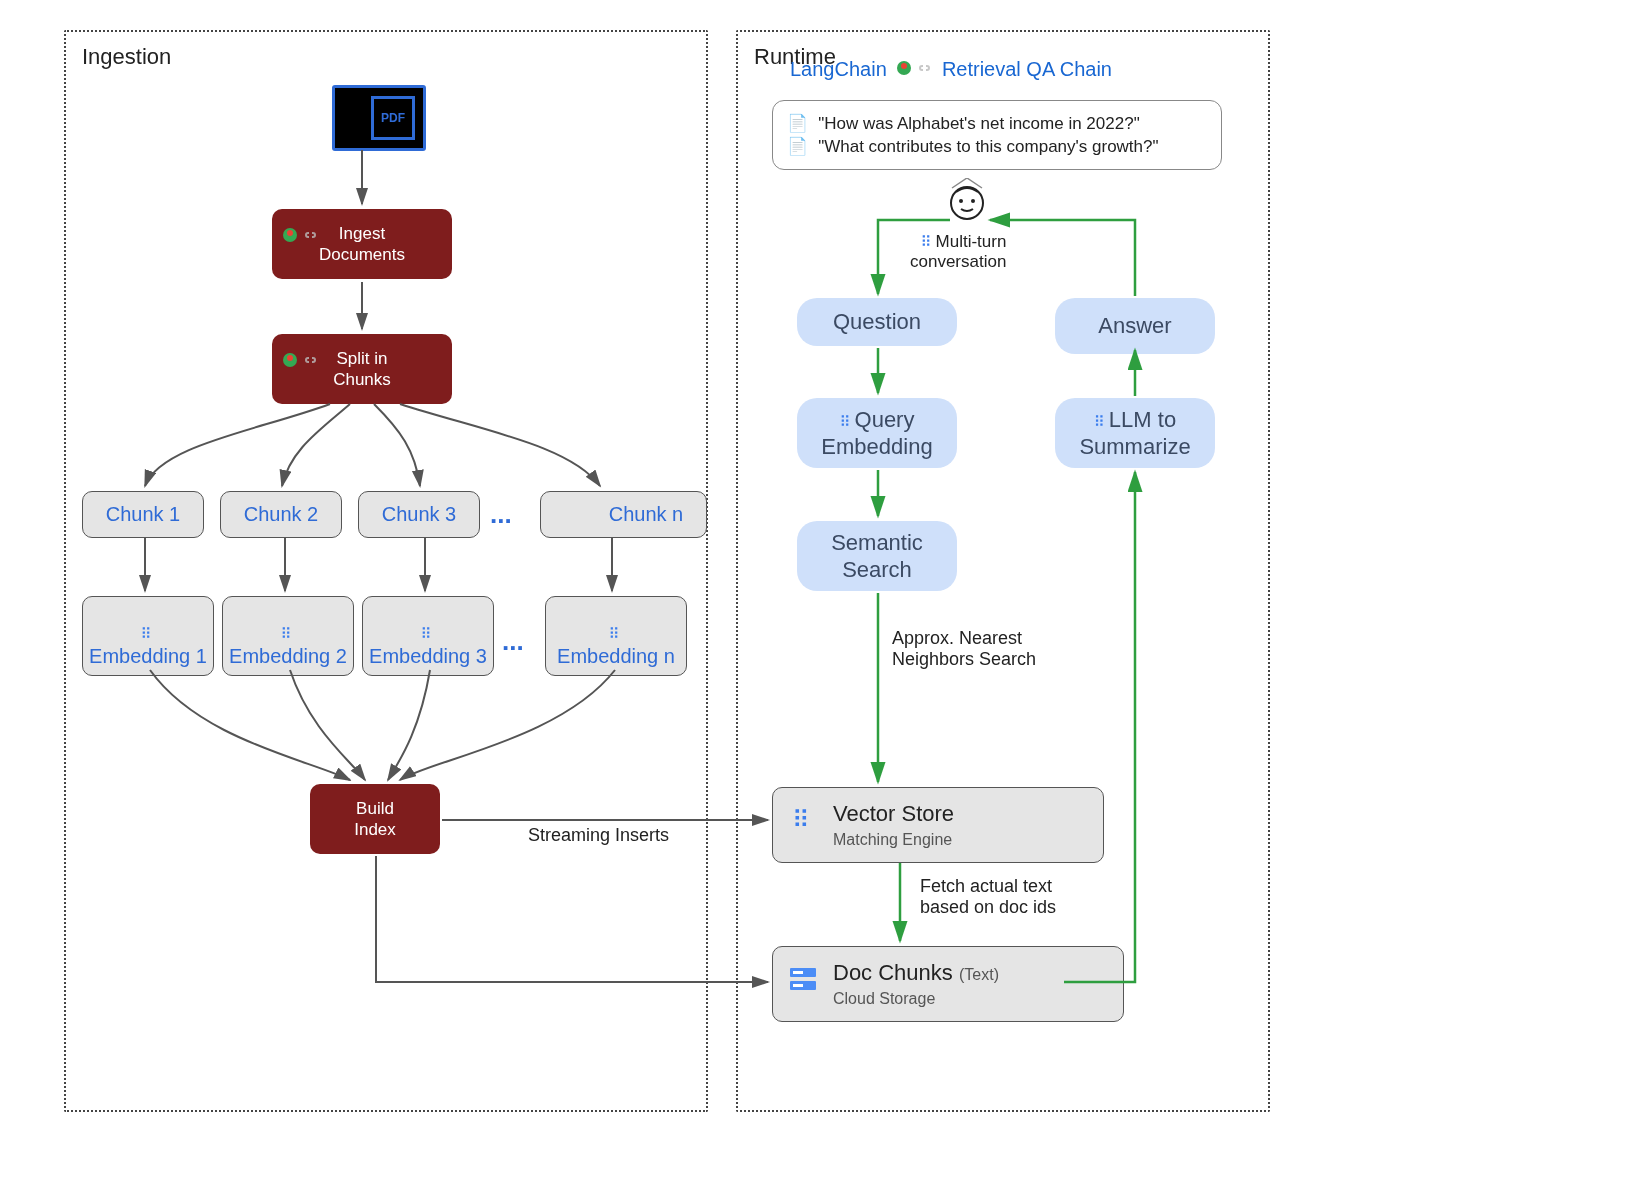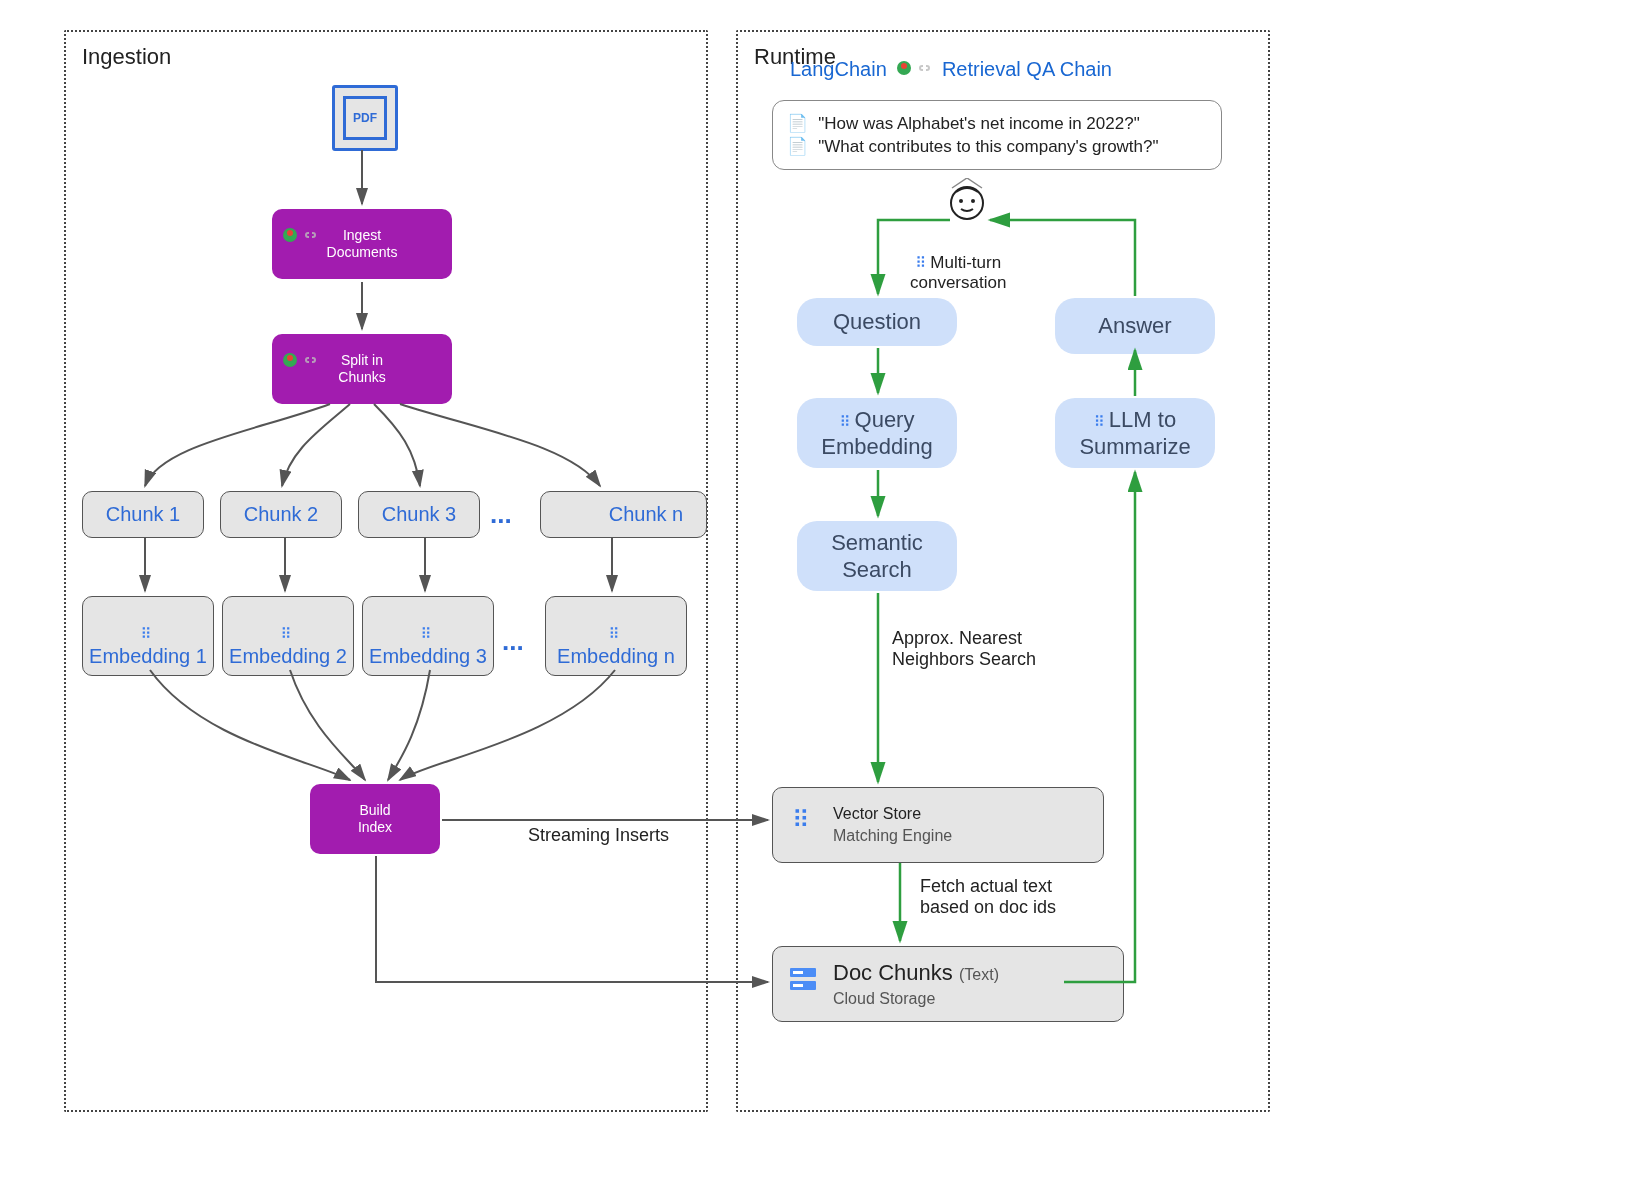--- a/index.html
+++ b/index.html
@@ -1,31 +1,31 @@
 <!DOCTYPE html>
 <html><head>
 <meta charset="utf-8">
 <style>
   html,body{margin:0;padding:0;font-family:"Google Sans","Helvetica Neue",Arial,sans-serif;}
   body{background:#fff;width:1640px;height:1192px;position:relative;}
   .panel{position:absolute;border:2px dotted #444;border-radius:2px;}
   .panel-title{position:absolute;top:12px;left:16px;font-size:22px;color:#222;}
   
   .box{position:absolute;border-radius:10px;display:flex;flex-direction:column;align-items:center;justify-content:center;text-align:center;line-height:1.25;}
-  .blue-solid{background:#a21caf;color:#fff;font-size:14px;text-align:center;}
+  .blue-solid{background:#7f1d1d;color:#fff;font-size:17px;text-align:center;}
   .blue-light{background:#CFE0FA;color:#3b4a63;font-size:22px;border-radius:20px;}
   .white-box{background:#e5e5e5;border:1.5px solid #555;color:#2F6BD6;font-size:20px;}
   .white-box.big{color:#222;align-items:flex-start;padding-left:60px;justify-content:center;}
   .sub{font-size:16px;color:#555;margin-top:2px;}
   .ellipsis{position:absolute;color:#2F6BD6;font-size:26px;font-weight:700;}
   .label{position:absolute;font-size:18px;color:#222;}
   .link{color:#1967D2;}
   .speech{position:absolute;background:#fff;border:1.5px solid #888;border-radius:12px;padding:10px 14px;font-size:17px;color:#222;}
   .speech .row{display:flex;align-items:center;gap:10px;margin:2px 0;}
-  .pdf{position:absolute;width:60px;height:60px;border:3px solid #2F6BD6;border-radius:3px;background:#e5e5e5;display:flex;align-items:center;justify-content:center;}
+  .pdf{position:absolute;width:60px;height:60px;border:3px solid #2F6BD6;border-radius:3px;background:#000000;display:flex;align-items:center;justify-content:center;padding-left:28px;}
   .pdf .inner{width:38px;height:38px;border:3px solid #2F6BD6;display:flex;align-items:center;justify-content:center;font-size:12px;font-weight:700;color:#2F6BD6;}
   svg.arrows{position:absolute;top:0;left:0;pointer-events:none;}
   
   .mini-icon{display:inline-flex;align-items:center;gap:4px;margin-right:6px;}
   .parrot{width:16px;height:16px;}
   .chain{width:16px;height:16px;opacity:.8;}
   .vx{color:#3b7ded;font-size:15px;margin-right:4px;}
   .user-icon{position:absolute;}
   .storage-icon{position:absolute;}
 </style>
@@ -127,39 +127,39 @@
 
 <svg class="user-icon" style="left:942px;top:178px;" width="50" height="50">
   <path d="M10 10 L25 0 L40 10" fill="none" stroke="#888" stroke-width="1.5"></path>
   <circle cx="25" cy="25" r="16" fill="#fff" stroke="#222" stroke-width="2"></circle>
   <circle cx="19" cy="23" r="2" fill="#222"></circle>
     <circle cx="31" cy="23" r="2" fill="#222"></circle>
   <path d="M19 31 Q25 35 31 31" fill="none" stroke="#222" stroke-width="2"></path>
   <path d="M14 14 Q25 6 36 14" fill="none" stroke="#222" stroke-width="2"></path>
 </svg>
 
-<div class="label" style="left:910px;top:232px;font-size:17px;white-space:pre-line;text-align:center;margin-top:21px;"><span class="vx">⠿</span><span>Multi-turn
+<div class="label" style="left:910px;top:232px;font-size:17px;white-space:pre-line;text-align:right;"><span class="vx">⠿</span><span>Multi-turn
 conversation</span></div>
 
 <div class="box blue-light" style="left:797px;top:298px;width:160px;height:48px;">Question</div>
 <div class="box blue-light" style="left:1055px;top:298px;width:160px;height:56px;text-align:right;">Answer</div>
 
 <div class="box blue-light" style="left:797px;top:398px;width:160px;height:70px;white-space:pre-line;"><span><span class="vx">⠿</span><span>Query
 Embedding</span></span></div>
 <div class="box blue-light" style="left:1055px;top:398px;width:160px;height:70px;white-space:pre-line;"><span><span class="vx">⠿</span><span>LLM to
 Summarize</span></span></div>
 
 <div class="box blue-light" style="left:797px;top:521px;width:160px;height:70px;white-space:pre-line;">Semantic
 Search</div>
 
 <div class="label" style="left:892px;top:628px;white-space:pre-line;">Approx. Nearest
 Neighbors Search</div>
 
 <div class="box white-box big" style="left:772px;top:787px;width:270px;height:74px;">
-  <div style="font-size:16px;">Vector Store</div>
+  <div style="font-size:22px;">Vector Store</div>
   <div class="sub">Matching Engine</div>
 </div>
 <span class="vx" style="position:absolute;left:792px;top:806px;font-size:24px;">⠿</span>
 
 <div class="label" style="left:920px;top:876px;white-space:pre-line;">Fetch actual text
 based on doc ids</div>
 
 <div class="box white-box big" style="left:772px;top:946px;width:290px;height:74px;">
   <div style="font-size:22px;"><span>Doc Chunks</span> <span style="font-size:16px;color:#555;">(Text)</span></div>
   <div class="sub">Cloud Storage</div>

